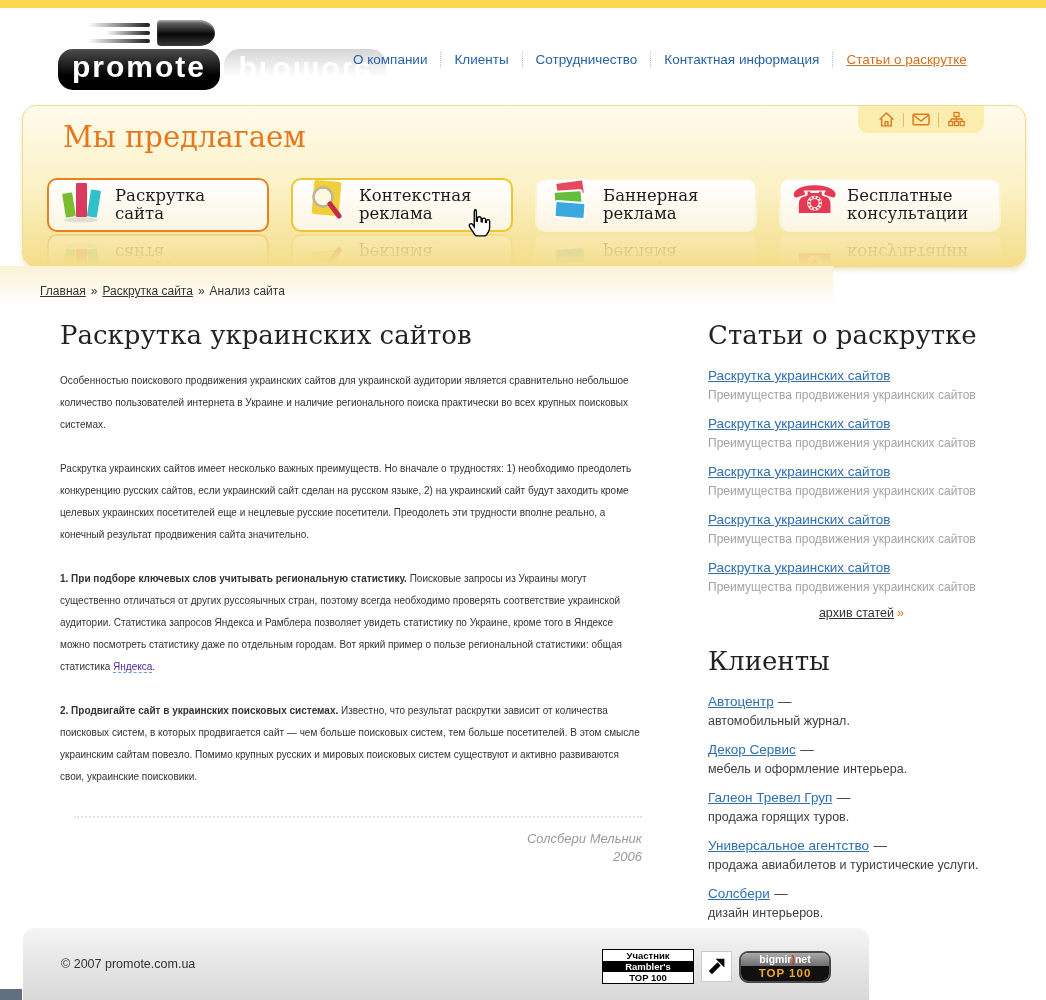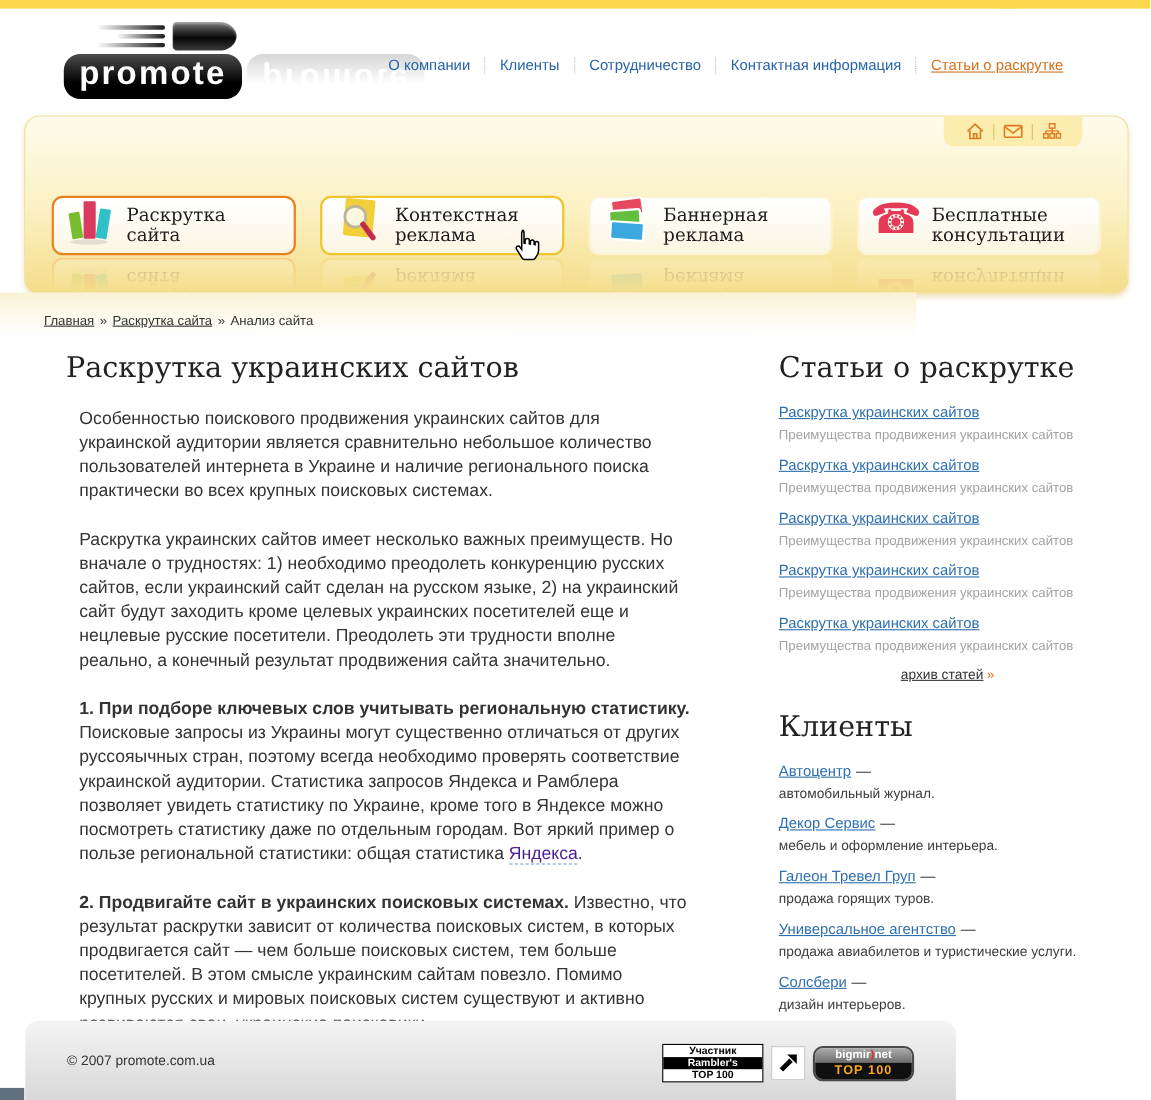--- a/index.html
+++ b/index.html
@@ -56,21 +56,21 @@
               background:linear-gradient(#FAF2D6,#ffffff 90%);}
   .crumbs{position:absolute;left:40px;top:18px;font-size:12px;color:#333;}
   .crumbs a{color:#333;text-decoration:underline;cursor:pointer;}
   .crumbs .sep{margin:0 5px;}
   
   .content{position:absolute;left:0;top:310px;width:1046px;display:flex;padding:0;}
   .main-col{width:582px;margin-left:60px;}
   .side-col{width:278px;margin-left:66px;}
   h1.article-title{font-family:"DejaVu Serif",serif;font-weight:normal;font-size:26px;color:#222;
                    margin:10px 0 20px;}
-  .main-col p{font-size:16px;line-height:22px;margin:0 12px 22px;}
+  .main-col p{font-size:10px;line-height:22px;margin:0 0 22px;}
   .main-col b{font-weight:bold;}
   a.body-link{color:#4c1d95;text-decoration:none;border-bottom:1px dashed #6f9cc8;cursor:pointer;}
   .divider{border:0;border-top:2px dotted #e2e2e2;margin:28px 0 12px 14px;}
   .author{text-align:right;font-style:italic;color:#9a9a9a;font-size:13px;line-height:18px;}
   
   h2.side-h{font-family:"DejaVu Serif",serif;font-weight:normal;font-size:26px;color:#222;margin:10px 0 16px;}
   .art-item{margin-bottom:12px;}
   .art-item a{color:#2E6FAF;font-size:13.5px;text-decoration:underline;cursor:pointer;}
   .art-item .desc{font-size:12px;color:#A3A3A3;margin-top:4px;}
   .archive{text-align:right;padding-right:82px;margin:4px 0 26px;font-size:12.5px;}
@@ -149,20 +149,21 @@
       <span class="qi">
         <svg width="17" height="17" viewBox="0 0 17 16" fill="none" stroke="#DE7A1E" stroke-width="1.3">
           <rect x="6" y="1" width="5" height="4"></rect>
             <path d="M8.5 5 v2.5 M2.8 7.5 h11.4 M2.8 7.5 V10 M14.2 7.5 V10 M8.5 7.5 V10"></path>
           <rect x="0.8" y="10" width="4" height="4"></rect>
             <rect x="6.5" y="10" width="4" height="4"></rect>
             <rect x="12.2" y="10" width="4" height="4"></rect>
         </svg>
       </span>
     </div>
+    <h2 class="banner-title">Мы предлагаем</h2>
     <div class="btn-row">
       <div class="btn-wrap">
         <div class="promo-btn b-orange">
           <span class="promo-icon">
             <svg width="46" height="46" viewBox="0 0 46 46">
               <ellipse cx="22" cy="42" rx="17" ry="2.5" fill="#000" opacity=".1"></ellipse>
               <rect x="5" y="15" width="10" height="24" rx="1" fill="#79BC30" transform="rotate(-9 10 27)"></rect>
               <rect x="17" y="5" width="11" height="34" rx="1" fill="#D93A60"></rect>
               <rect x="30" y="12" width="10" height="27" rx="1" fill="#2FC0C9" transform="rotate(9 35 25)"></rect>
             </svg>

